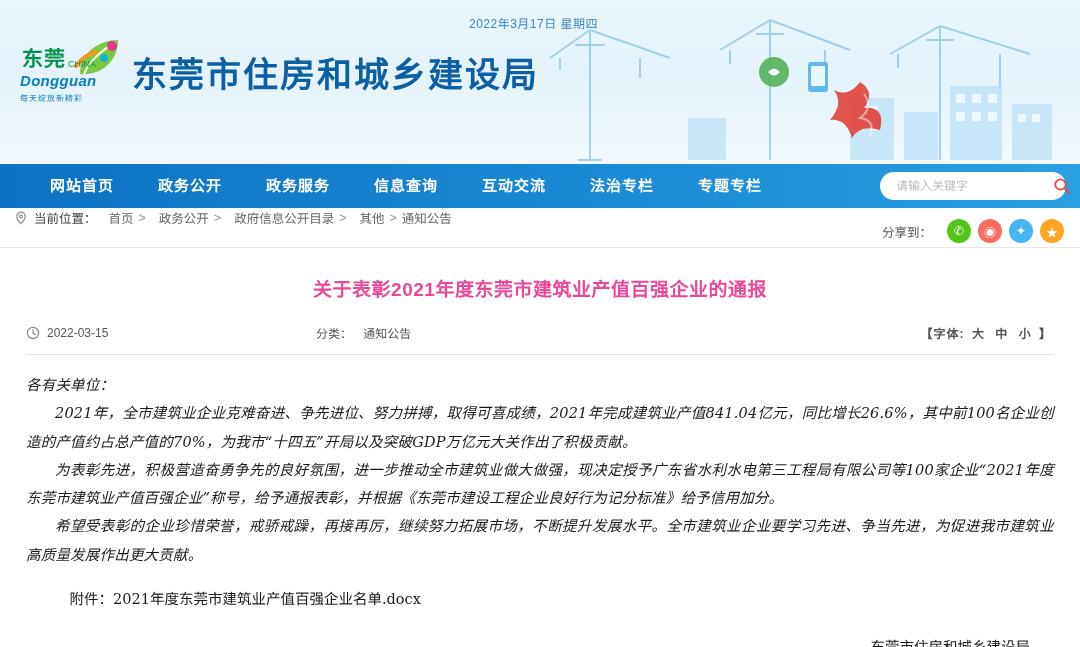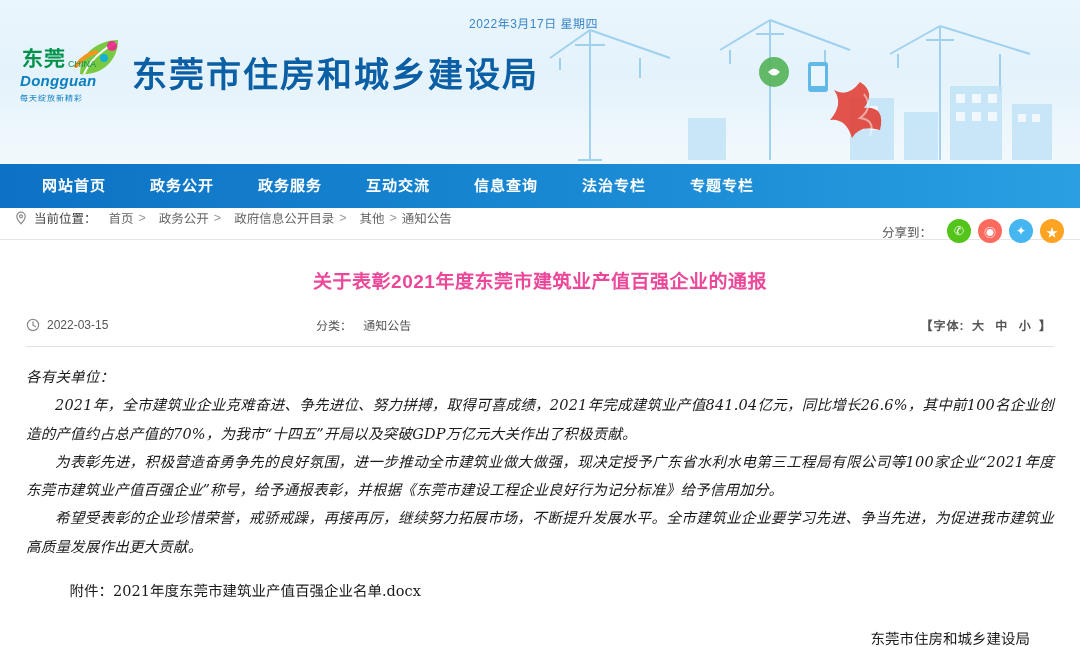--- a/index.html
+++ b/index.html
@@ -99,21 +99,21 @@
     white-space: nowrap;
   }
 
   
   .nav {
     position: relative;
     height: 44px;
     background: linear-gradient(90deg, #0d72c4 0%, #1683cf 40%, #1e90d8 70%, #2aa0e2 100%);
     display: flex;
     align-items: flex-end;
-    padding-left: 20px;
+    padding-left: 28px;
   }
   .nav-item {
     color: #ffffff;
     font-size: 15px;
     font-weight: bold;
     letter-spacing: 1px;
     padding: 0 22px;
     line-height: 44px;
     cursor: pointer;
     white-space: nowrap;
@@ -139,25 +139,25 @@
   }
   .search-input::placeholder { color: #bbb; }
   .search-btn {
     width: 20px; height: 20px;
     cursor: pointer;
     display: flex; align-items: center; justify-content: center;
   }
 
   
   .crumb-bar {
-    height: 32px;
+    height: 40px;
     border-bottom: 1px solid #e6e6e6;
     display: flex;
-    align-items: flex-end;
-    padding: 0 18px 12px 14px;
+    align-items: flex-start;
+    padding: 0 18px 0 14px;
     position: relative;
   }
   .crumb-left { display: flex; align-items: center; font-size: 12.5px; color: #555; }
   .pin-icon { margin-right: 6px; display: flex; }
   .crumb-label { color: #444; margin-right: 4px; }
   .crumb-link { color: #666; cursor: pointer; margin-left: 8px; }
   .crumb-sep { color: #999; margin: 0 5px; }
   .crumb-cur { color: #666; }
   .share { position: absolute; right: 16px; top: 11px; display: flex; align-items: center; }
   .share-label { font-size: 12.5px; color: #555; margin-right: 8px; }
@@ -289,25 +289,34 @@
         <div class="logo-slogan">每天绽放新精彩</div>
       </div>
       <div class="site-title">东莞市住房和城乡建设局</div>
     </div>
   </div>
 
   <div class="nav">
     <div class="nav-item">网站首页</div>
     <div class="nav-item">政务公开</div>
     <div class="nav-item">政务服务</div>
+    <div class="nav-item">信息查询</div>
     <div class="nav-item">互动交流</div>
-    <div class="nav-item">信息查询</div>
     <div class="nav-item">法治专栏</div>
     <div class="nav-item">专题专栏</div>
 
+    <div class="search-box">
+      <input class="search-input" type="text" placeholder="请输入关键字" style="">
+      <span class="search-btn">
+        <svg width="18" height="18" viewBox="0 0 18 18" xmlns="http://www.w3.org/2000/svg">
+          <circle cx="7.5" cy="7.5" r="5.2" stroke="#e8463a" stroke-width="1.8" fill="none"></circle>
+          <line x1="11.4" y1="11.4" x2="16" y2="16" stroke="#e8463a" stroke-width="2" stroke-linecap="round"></line>
+        </svg>
+      </span>
+    </div>
   </div>
 
   <div class="crumb-bar">
     <div class="crumb-left">
       <span class="pin-icon">
         <svg width="14" height="14" viewBox="0 0 14 14" xmlns="http://www.w3.org/2000/svg">
           <path d="M7 1.2c-2.3 0-4.2 1.8-4.2 4.1C2.8 8.4 7 12.8 7 12.8s4.2-4.4 4.2-7.5C11.2 3 9.3 1.2 7 1.2z" fill="none" stroke="#8a8a8a" stroke-width="1.2"></path>
           <circle cx="7" cy="5.3" r="1.5" fill="none" stroke="#8a8a8a" stroke-width="1.2"></circle>
         </svg>
       </span>

